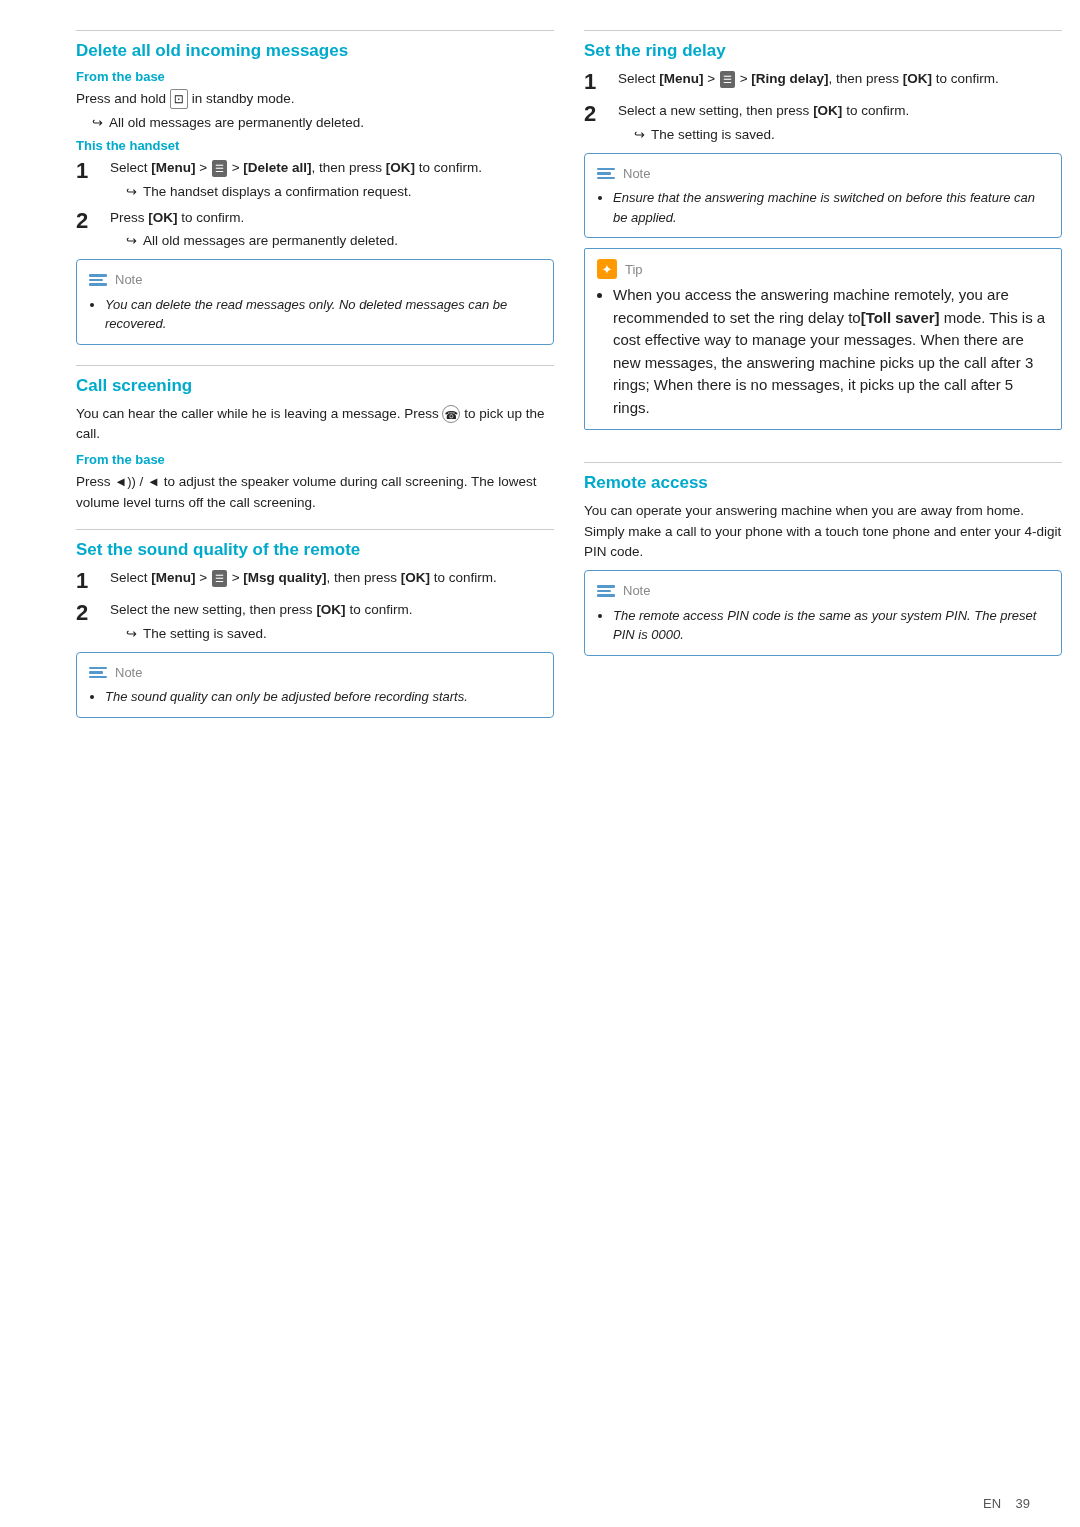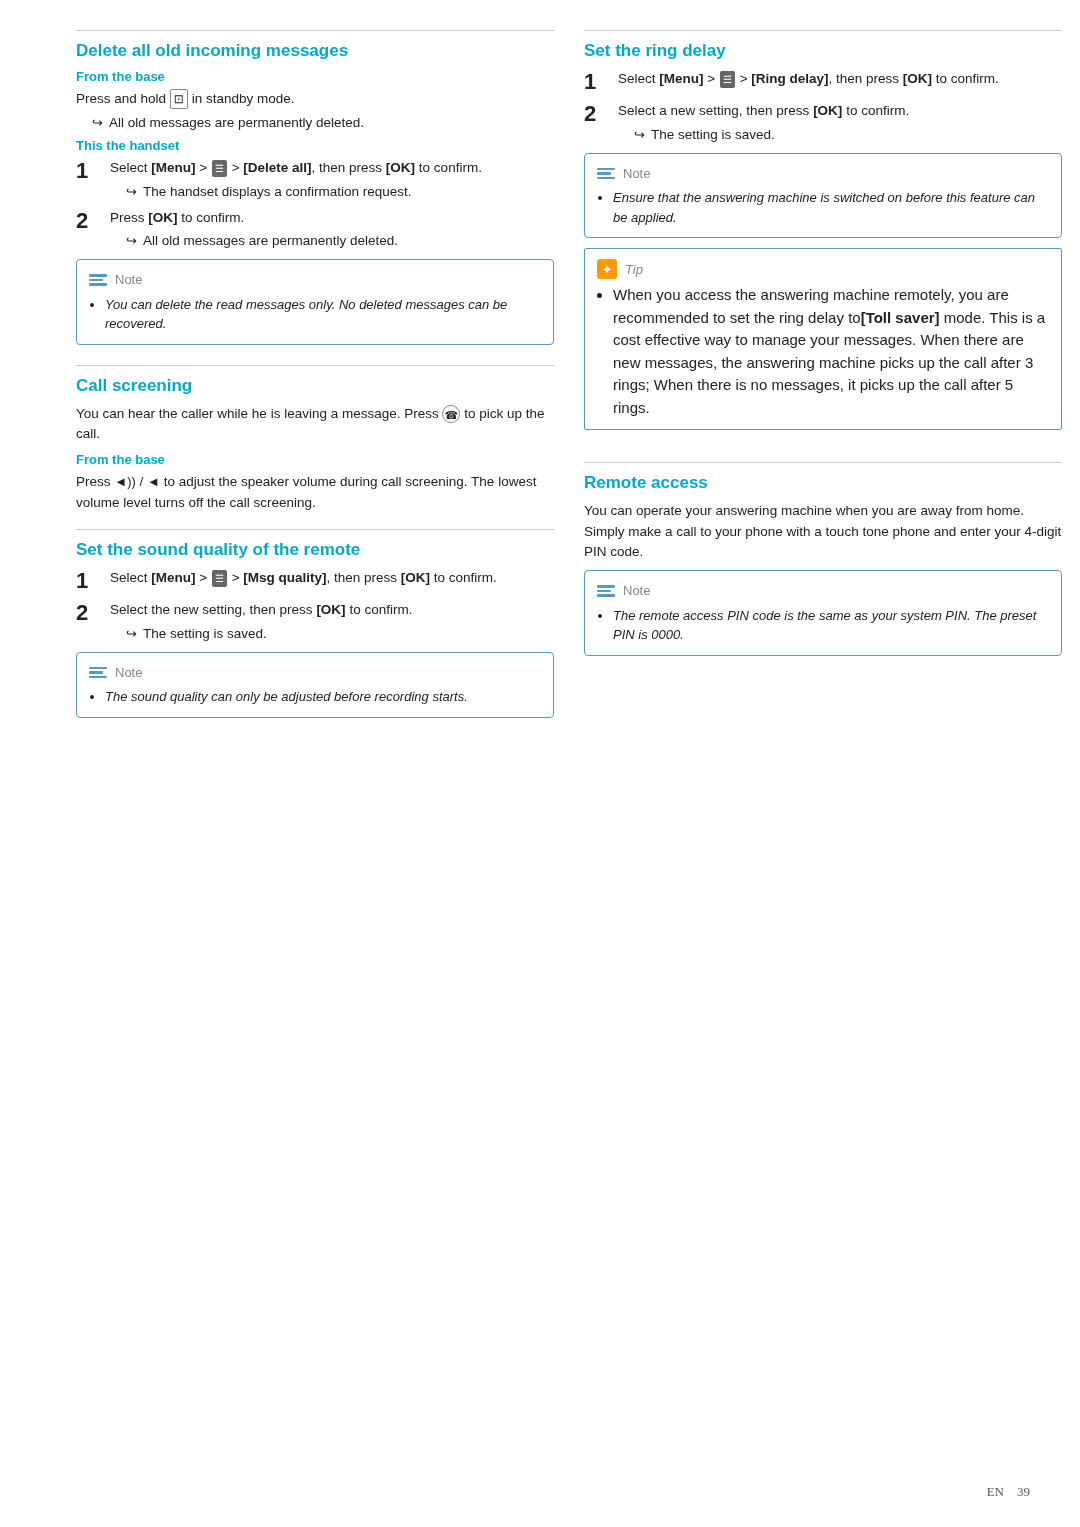--- a/index.html
+++ b/index.html
@@ -176,21 +176,20 @@
       display: flex;
       align-items: center;
       justify-content: center;
       border-radius: 3px;
       color: #fff;
       font-size: 13px;
     }
     .tip-label {
       color: #888;
       font-size: 13px;
-      font-style: italic;
     }
     .tip-box ul {
       list-style: disc;
       padding-left: 16px;
     }
     .tip-box ul li {
       font-size: 15px;
       line-height: 1.5;
     }
     kbd {
@@ -203,25 +202,24 @@
       color: #fff;
       font-size: 10px;
       padding: 1px 3px;
       border-radius: 2px;
       vertical-align: middle;
       margin: 0 1px;
       letter-spacing: 0;
     }
     .page-footer {
       position: absolute;
-      bottom: 27px;
+      bottom: 16px;
       right: 50px;
       font-size: 13px;
       color: #555;
-      font-family: Liberation Serif, serif;
     }
   </style>
 </head>
 <body>
 
 <div class="page-wrapper">
   <div class="main-content">
 
     <div class="left-col">
 

